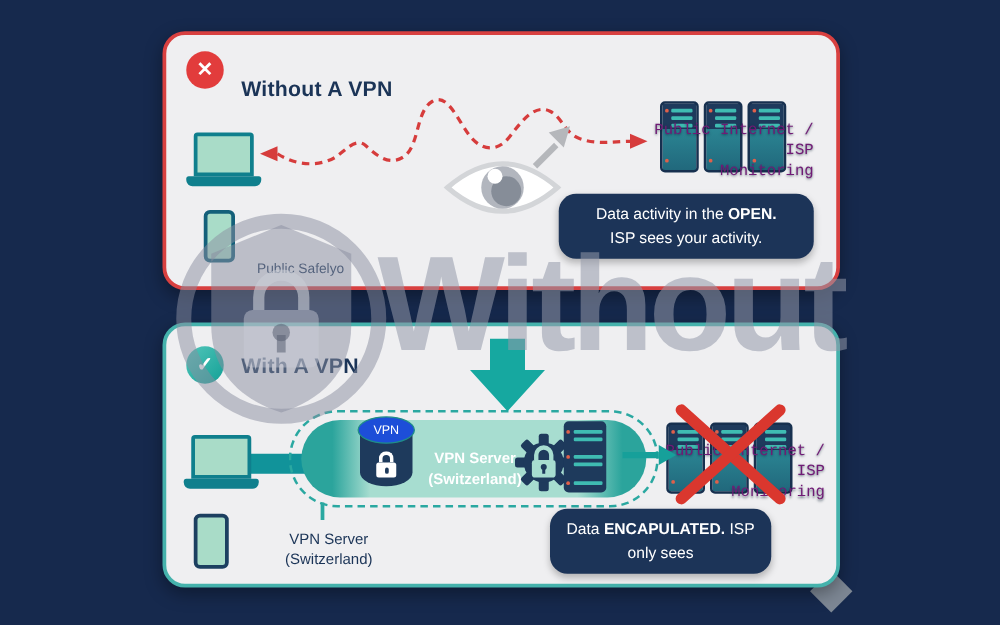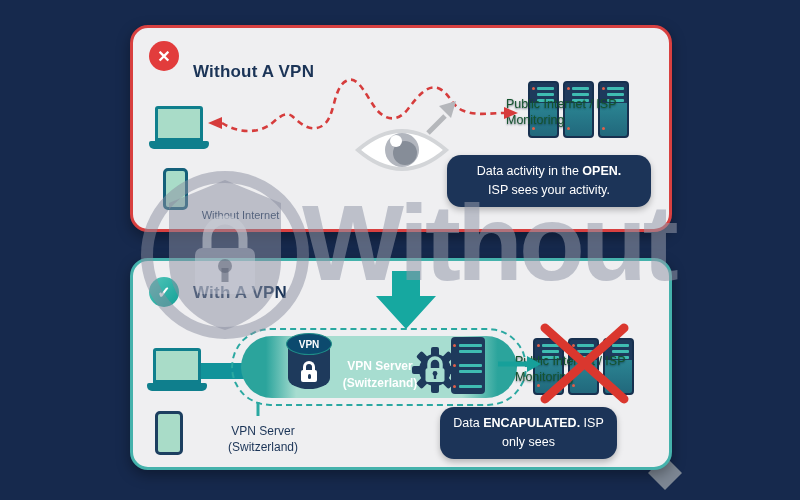--- a/index.html
+++ b/index.html
@@ -29,42 +29,42 @@
   .phone.navy{border-color:#1c3f60;}
 
   .small-label{position:absolute;font-size:11px;color:#1b3457;text-align:center;line-height:1.35;}
   .small-label.md{font-size:12px;}
 
   
   .tower{position:absolute;width:31px;height:57px;border:2px solid #17304f;border-radius:4px;box-sizing:border-box;
          background:linear-gradient(180deg,#1e3a5c 0%,#1e3a5c 38%,#2b8593 38%,#21687c 100%);}
   .tower .stripe,.rack .stripe{position:absolute;left:7px;right:3px;height:3px;background:#3fbcb2;border-radius:1px;}
   .tower .dot,.rack .dot{position:absolute;width:3px;height:3px;border-radius:50%;background:#e0604a;left:2px;}
-  .tower-text{position:absolute;font-size:12.5px;color:#14532d;text-align:left;line-height:1.3;
-              text-shadow:0 1px 2px rgba(10,30,50,.6);z-index:3;}
+  .tower-text{position:absolute;font-size:12.5px;color:#701a75;text-align:right;line-height:1.3;
+              text-shadow:0 1px 2px rgba(10,30,50,.6);z-index:3;font-family:Liberation Mono, monospace;}
 
   
   .infobox{position:absolute;background:#1c3458;border-radius:14px;color:#fff;font-size:12.5px;
            line-height:1.5;text-align:center;padding:7px 10px;box-sizing:border-box;
            box-shadow:0 3px 6px rgba(0,0,0,.25);z-index:3;}
 
   
   .connector{position:absolute;left:64px;top:102px;width:60px;height:16px;background:#11939a;}
   .tunnel-outline{position:absolute;left:98px;top:67px;width:296px;height:78px;box-sizing:border-box;
                   border:2px dashed #2aa8a1;border-radius:39px;}
   .tunnel-pill{position:absolute;left:108px;top:75px;width:276px;height:62px;border-radius:31px;
                background:linear-gradient(90deg,#2ba49c 0%,#2ba49c 9%,#a7ddd0 20%,#a7ddd0 80%,#2ba49c 93%);}
   .tunnel-text{position:absolute;left:201px;top:97px;width:92px;color:#fff;font-weight:bold;
                font-size:12px;line-height:1.4;text-align:center;z-index:2;}
 
   .cylinder{position:absolute;left:153px;top:72px;width:46px;height:59px;z-index:2;}
   .cyl-body{position:absolute;left:2px;top:10px;width:42px;height:46px;background:#1e3a5c;
             border-radius:0 0 21px 21px / 0 0 11px 11px;}
-  .cyl-top{position:absolute;left:0;top:0;width:46px;height:22px;background:#0c4a6e;border-radius:50%;
-           display:flex;align-items:center;justify-content:center;color:#fff;font-weight:bold;
+  .cyl-top{position:absolute;left:0;top:0;width:46px;height:22px;background:#1d4ed8;border-radius:50%;
+           display:flex;align-items:center;justify-content:center;color:#fff;font-weight:normal;
            font-size:10px;z-index:2;border:1px solid #1f8d88;box-sizing:border-box;}
   .lock{position:absolute;left:15px;top:28px;z-index:3;}
   .lock .shackle{width:12px;height:9px;border:3px solid #fff;border-bottom:none;
                  border-radius:6px 6px 0 0;margin:0 auto;box-sizing:border-box;}
   .lock .lbody{width:16px;height:12px;background:#fff;border-radius:2px;position:relative;}
   .lock .key{position:absolute;left:6.5px;top:3.5px;width:3px;height:5px;background:#1e3a5c;border-radius:2px;}
 
   .gear{position:absolute;left:278px;top:85px;width:48px;height:48px;z-index:2;}
   .rack{position:absolute;left:318px;top:76px;width:34px;height:57px;background:#1e3a5c;border-radius:4px;z-index:2;}
   .rack .stripe{left:8px;}
@@ -86,21 +86,21 @@
 
   <div class="panel top">
     <div class="badge x">✕</div>
     <div class="panel-title">Without A VPN</div>
 
     <div class="laptop" style="left:22px;top:78px;">
       <div class="screen"></div>
       <div class="base"></div>
     </div>
     <div class="phone" style="left:30px;top:140px;width:25px;height:42px;"></div>
-    <div class="small-label" style="left:55px;top:180px;width:105px;">Without Internet</div>
+    <div class="small-label" style="left:55px;top:180px;width:105px;">Public Safelyo</div>
 
     <div class="tower" style="left:395px;top:53px;">
       <div class="dot" style="top:4px;"></div>
         <div class="stripe" style="top:4px;"></div>
       <div class="stripe" style="top:10px;"></div>
         <div class="stripe" style="top:16px;"></div>
       <div class="dot" style="top:44px;"></div>
     </div>
     <div class="tower" style="left:430px;top:53px;">
       <div class="dot" style="top:4px;"></div>

